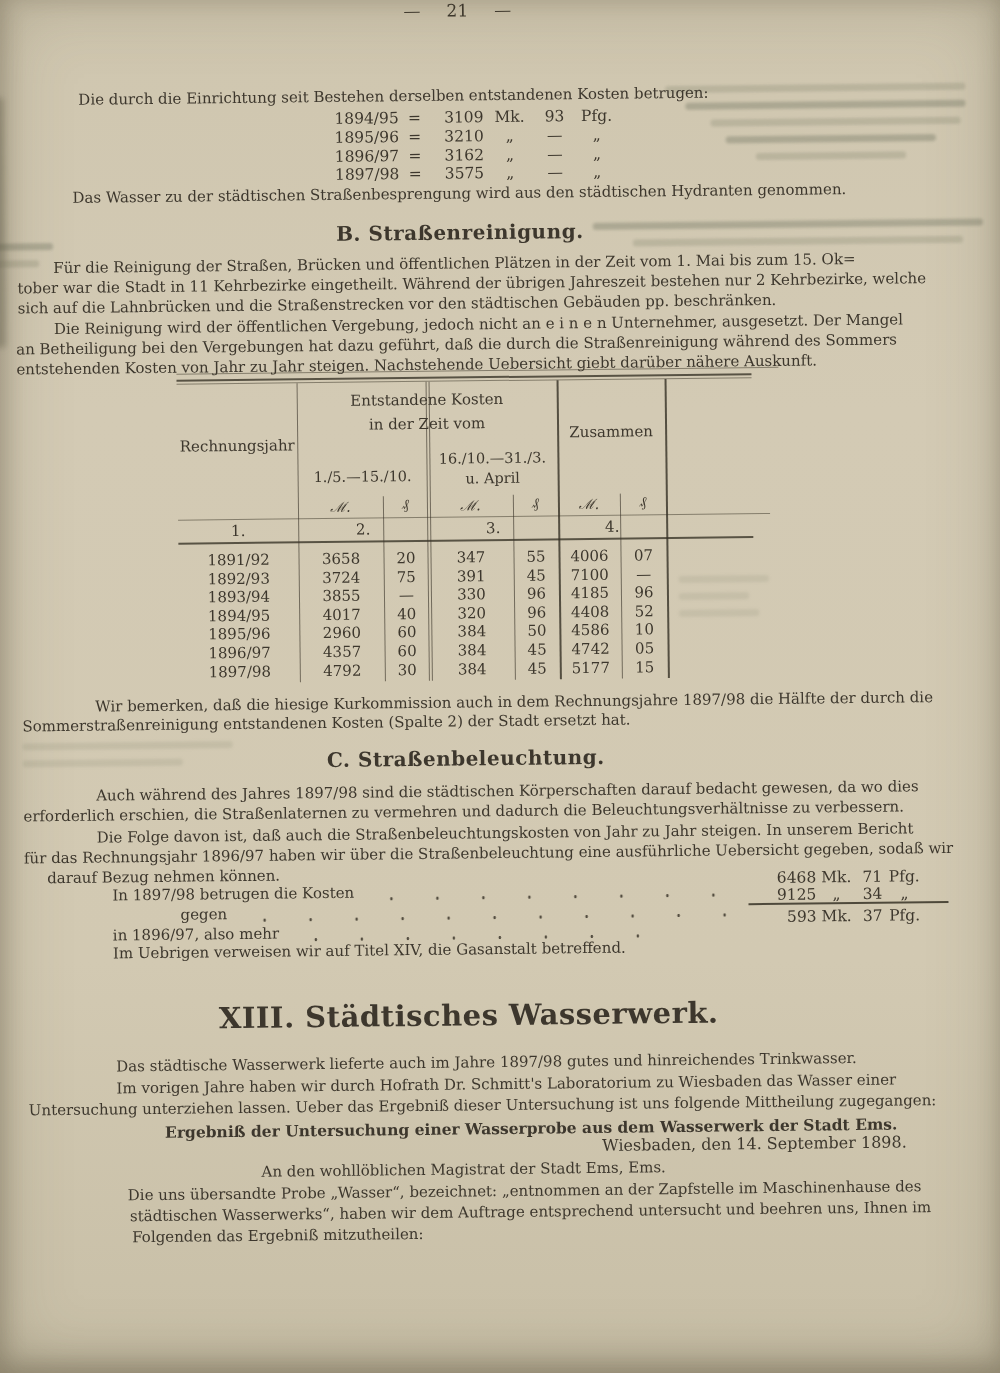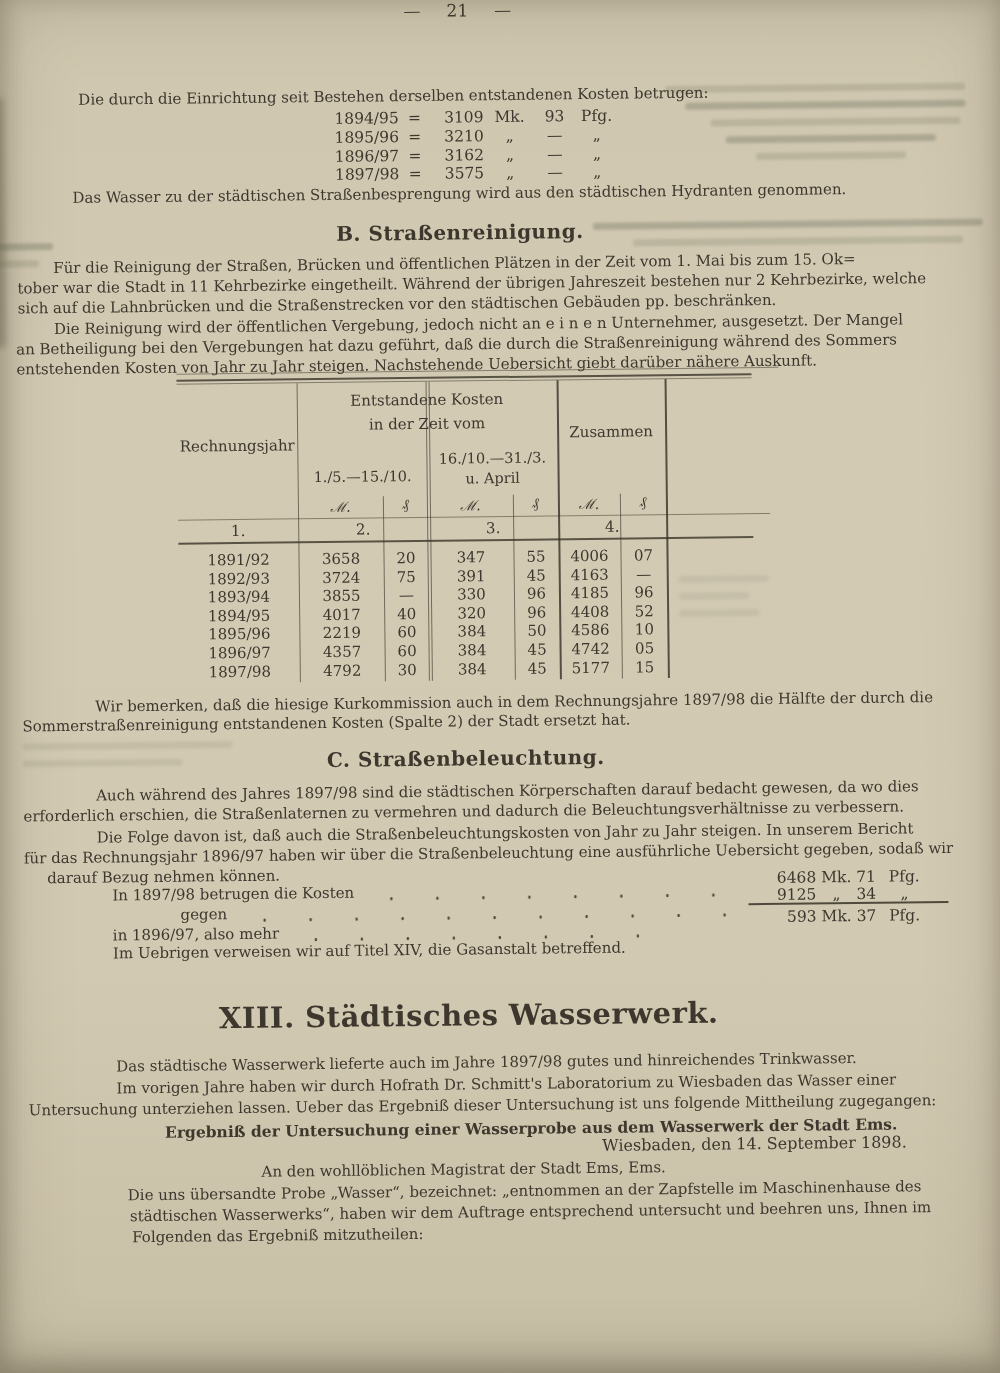--- a/index.html
+++ b/index.html
@@ -36,21 +36,21 @@
   .tdata{position:absolute;left:0;top:180px;display:grid;grid-template-columns:120px 85px 45px 85px 45px 62px 46px;}
   .tdata span{display:block;text-align:center;height:18.6px;line-height:18.6px;}
   
   .leaderrow{display:flex;align-items:flex-end;}
   .leader{flex:1;height:13px;margin:0 10px 2px 14px;
     background-image:radial-gradient(circle,rgba(62,56,45,.85) 1.2px,transparent 1.6px);
     background-size:46px 5px;background-repeat:repeat-x;background-position:0 100%;}
   .amtrow{display:flex;white-space:nowrap;font-size:15.5px;}
   .amtrow .v1{width:46px;text-align:right;}
   .amtrow .u1{width:40px;text-align:center;}
-  .amtrow .v2{width:26px;}
+  .amtrow .v2{width:26px;text-align:right;}
   .amtrow .u2{width:44px;text-align:center;}
   .sumrule{left:746px;top:906px;width:200px;height:2px;background:rgba(55,50,38,.85);}
   
   .boldline{font-weight:bold;}
   
   .ghost{position:absolute;opacity:.9;}
   .gline{background:rgba(122,126,102,.30);filter:blur(1.8px);border-radius:3px;height:7px;margin-bottom:10px;}
   .gline.dk{background:rgba(100,104,86,.38);}
   .smudge{position:absolute;background:rgba(90,88,70,.35);filter:blur(3px);border-radius:4px;}
 </style>
@@ -174,38 +174,38 @@
           <span>20</span>
           <span>347</span>
           <span>55</span>
           <span>4006</span>
           <span>07</span>
       <span>1892/93</span>
           <span>3724</span>
           <span>75</span>
           <span>391</span>
           <span>45</span>
-          <span>4163</span>
+          <span>7100</span>
           <span>—</span>
       <span>1893/94</span>
           <span>3855</span>
           <span>—</span>
           <span>330</span>
           <span>96</span>
           <span>4185</span>
           <span>96</span>
       <span>1894/95</span>
           <span>4017</span>
           <span>40</span>
           <span>320</span>
           <span>96</span>
           <span>4408</span>
           <span>52</span>
       <span>1895/96</span>
-          <span>2219</span>
+          <span>2960</span>
           <span>60</span>
           <span>384</span>
           <span>50</span>
           <span>4586</span>
           <span>10</span>
       <span>1896/97</span>
           <span>4357</span>
           <span>60</span>
           <span>384</span>
           <span>45</span>

